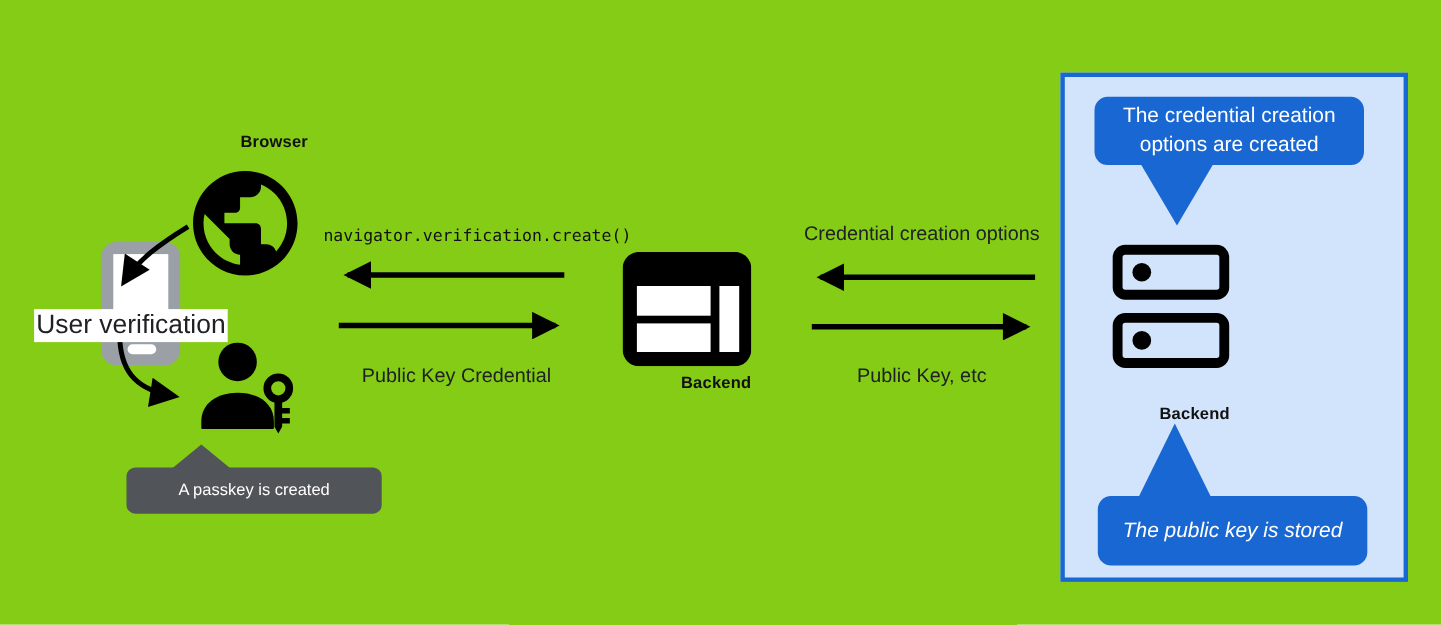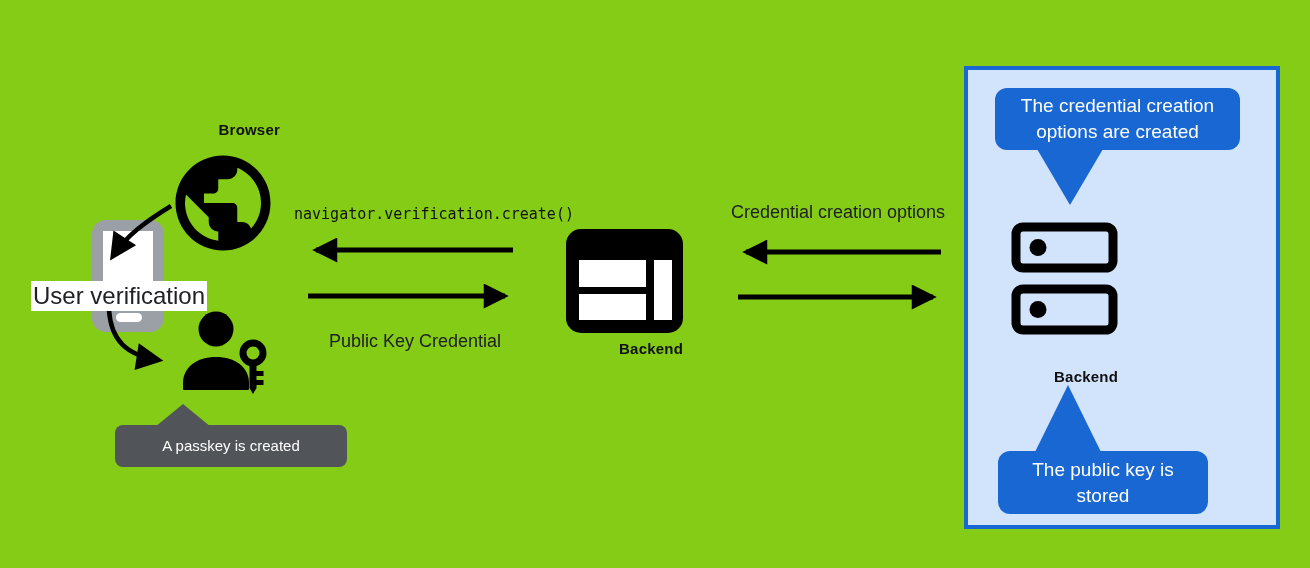--- a/index.html
+++ b/index.html
@@ -110,21 +110,21 @@
 
     <svg class="abs" style="left:43px; top:152px;" width="107" height="114" viewBox="0 0 107 114">
       <rect x="5" y="5" width="97" height="41" rx="7" fill="none" stroke="#000000" stroke-width="9"></rect>
       <circle cx="27" cy="25.5" r="8.5" fill="#000000"></circle>
       <rect x="5" y="67" width="97" height="41" rx="7" fill="none" stroke="#000000" stroke-width="9"></rect>
       <circle cx="27" cy="87.5" r="8.5" fill="#000000"></circle>
     </svg>
     <div class="abs node-label" style="left:43px; top:298px; width:107px;">Backend</div>
 
     <div class="callout-tail-up" style="left:67px; top:315px;"></div>
-    <div class="callout-blue" style="left:30px; top:381px; width:210px; height:63px;">
+    <div class="callout-blue" style="left:30px; top:381px; width:245px; height:63px;font-style:italic;">
       <span style="width:200px;">The public key is stored</span>
     </div>
   </div>
 
   <div class="abs node-label" style="left:166px; top:121px; width:114px;">Browser</div>
 
   <svg class="abs" style="left:166px; top:146px;" width="114" height="114" viewBox="0 0 24 24">
     <path fill="#000000" d="M12 2C6.48 2 2 6.48 2 12s4.48 10 10 10 10-4.48 10-10S17.52 2 12 2zm-1 17.93c-3.95-.49-7-3.85-7-7.93 0-.62.08-1.21.21-1.79L9 15v1c0 1.1.9 2 2 2v1.93zm6.9-2.54c-.26-.81-1-1.39-1.9-1.39h-1v-3c0-.55-.45-1-1-1H8v-2h2c.55 0 1-.45 1-1V7h2c1.1 0 2-.9 2-2v-.41c2.93 1.19 5 4.06 5 7.41 0 2.08-.8 3.97-2.1 5.39z"></path>
   </svg>
 
@@ -152,20 +152,21 @@
     <rect x="0" y="0" width="117" height="104" rx="15" fill="#000000"></rect>
     <rect x="13" y="31" width="67" height="27" fill="#ffffff"></rect>
     <rect x="13" y="65" width="67" height="26" fill="#ffffff"></rect>
     <rect x="88" y="31" width="18" height="60" fill="#ffffff"></rect>
   </svg>
   <div class="abs node-label" style="left:566px; top:340px; width:117px;">Backend</div>
 
   <div class="abs mono-label" style="left:294px; top:205px;">navigator.verification.create()</div>
   <div class="abs flow-label" style="left:720px; top:202px; width:236px;">Credential creation options</div>
   <div class="abs flow-label" style="left:310px; top:331px; width:210px;">Public Key Credential</div>
+  <div class="abs flow-label" style="left:738px; top:331px; width:200px;">Public Key, etc</div>
 
   <svg class="overlay" width="1310" height="568" viewBox="0 0 1310 568">
     <defs>
       <marker id="ah" viewBox="0 0 10 10" refX="8.5" refY="5" markerWidth="6.2" markerHeight="5" markerUnits="strokeWidth" orient="auto-start-reverse">
         <path d="M0,0 L10,5 L0,10 z" fill="#000000"></path>
       </marker>
       <marker id="ahc" viewBox="0 0 10 10" refX="8" refY="5" markerWidth="7" markerHeight="6" markerUnits="strokeWidth" orient="auto-start-reverse">
         <path d="M0,0 L10,5 L0,10 z" fill="#000000"></path>
       </marker>
     </defs>

